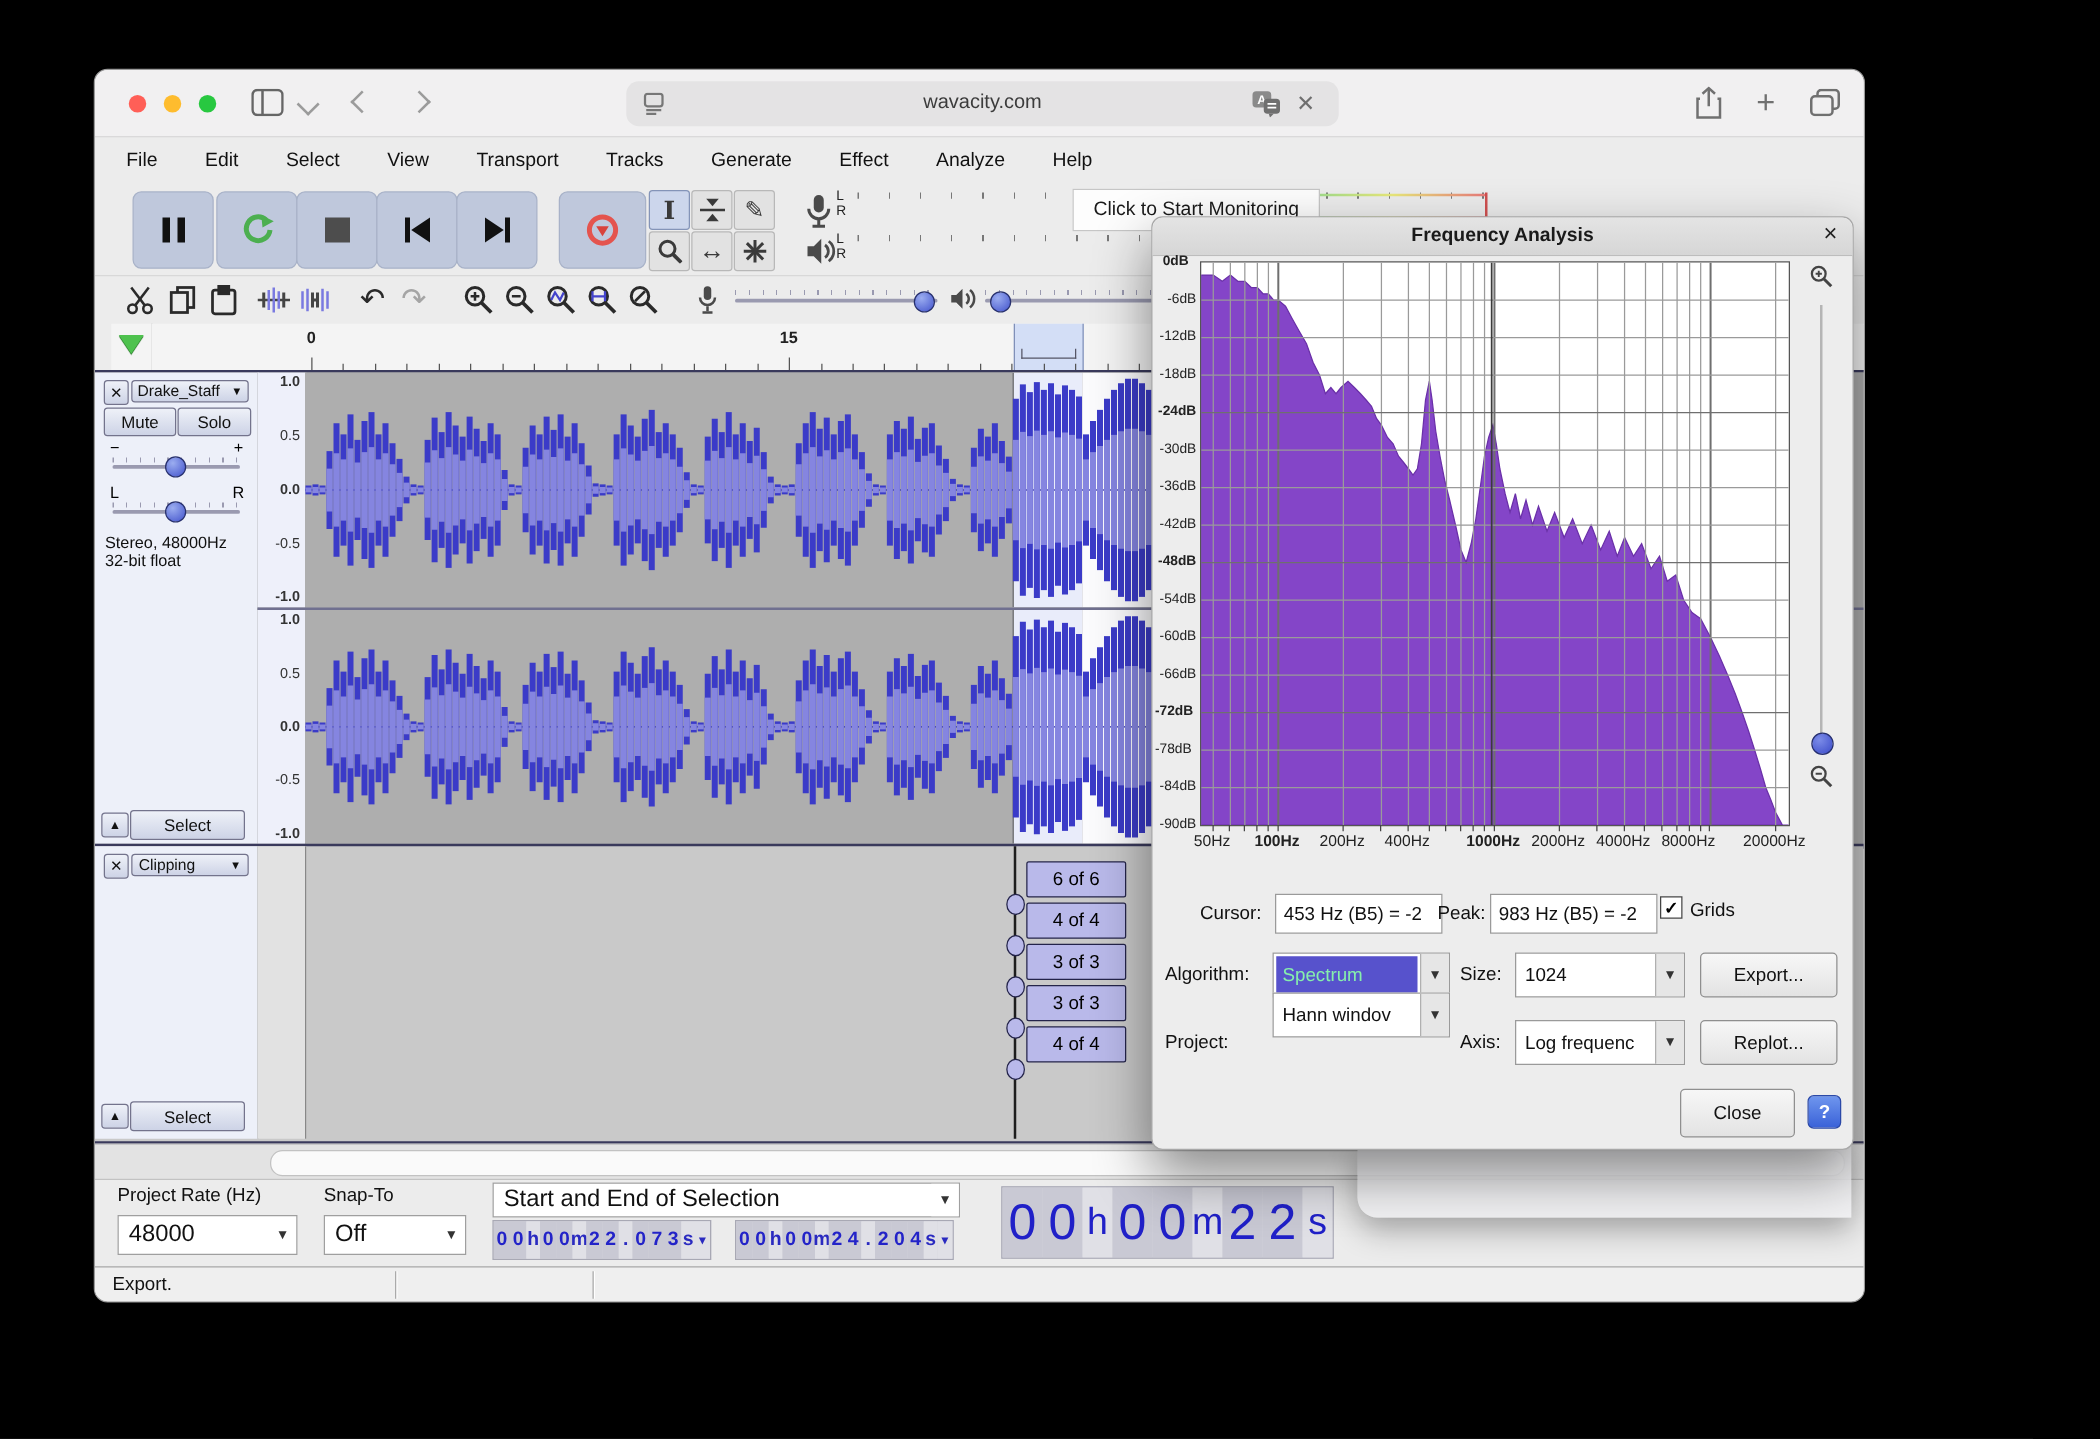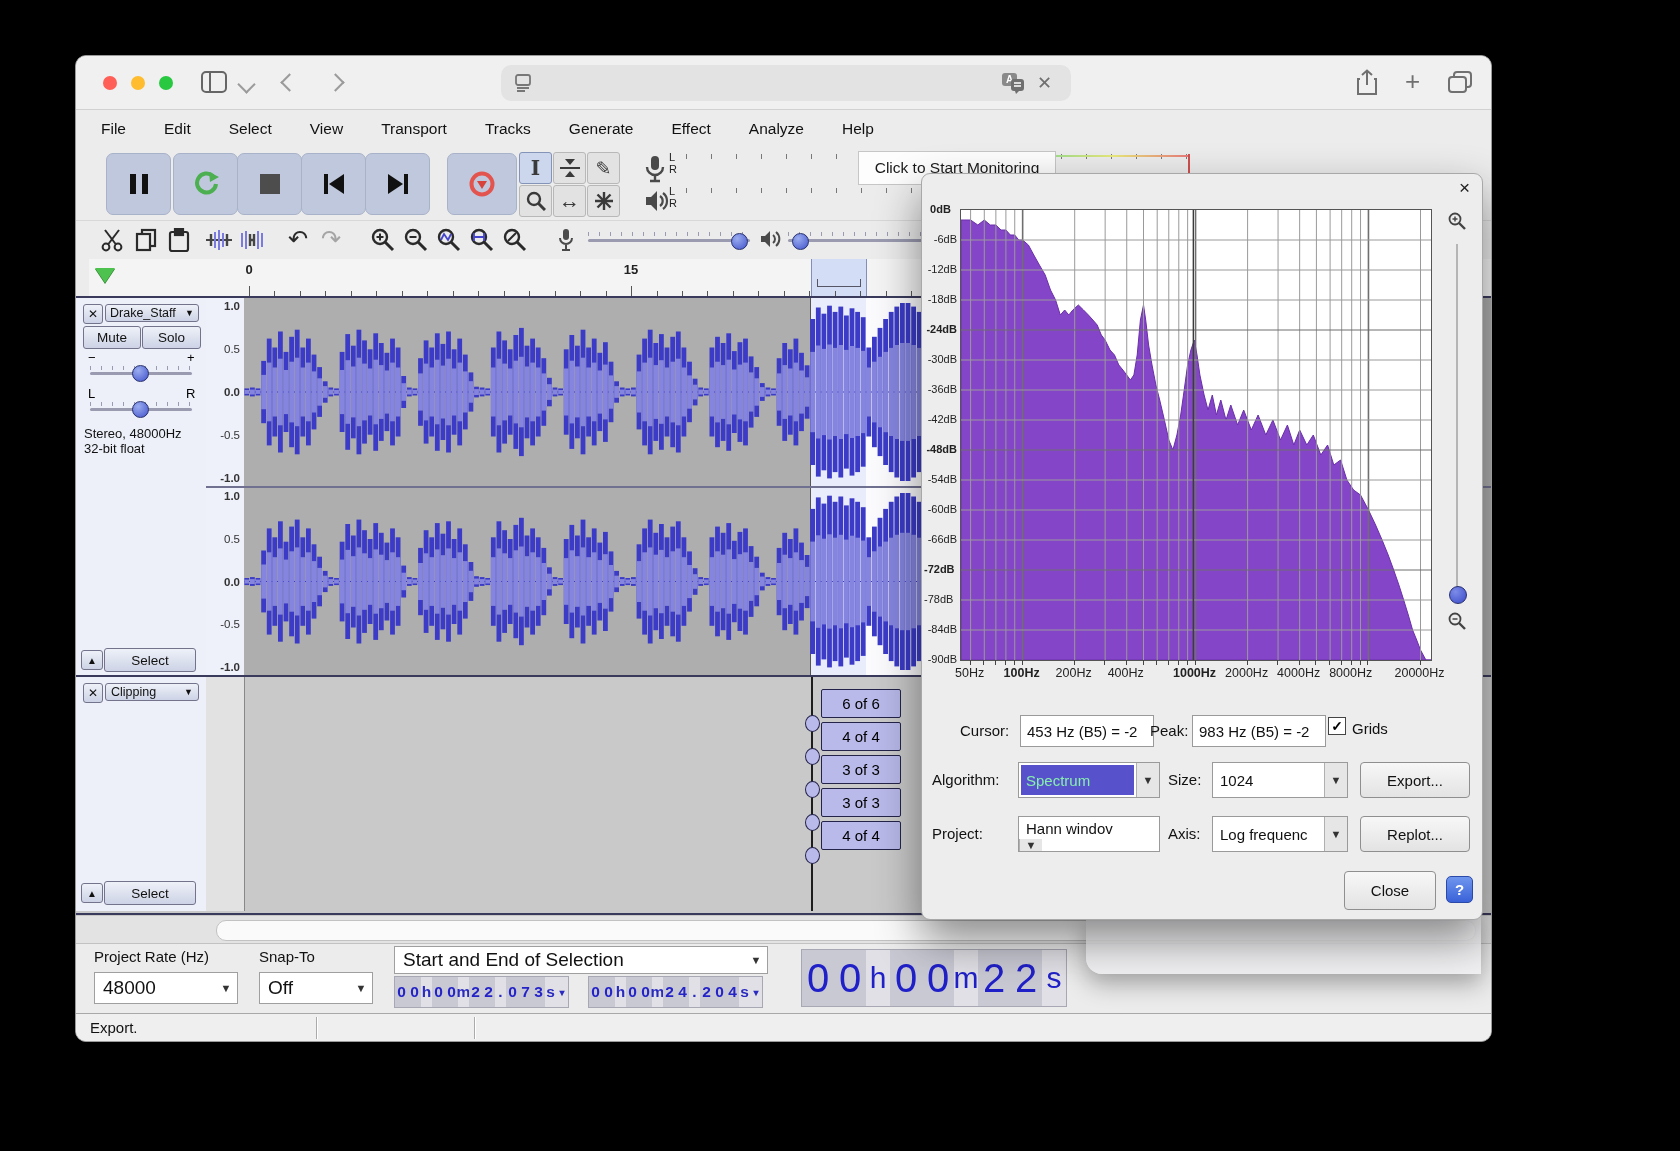--- a/index.html
+++ b/index.html
@@ -83,20 +83,21 @@
     <div class="abs" style="left:207px;top:19px;"><div class="chev" style="transform:rotate(45deg);border-color:#9b9b9b;"></div></div>
     <div class="abs" style="left:253px;top:19px;"><div class="chev" style="transform:rotate(225deg);border-color:#9b9b9b;"></div></div>
     <div id="urlbar">
       <div class="abs" style="left:13px;top:9px;">
         <svg width="18" height="18" viewBox="0 0 18 18">
             <rect x="2" y="1" width="14" height="10" rx="2" fill="none" stroke="#777" stroke-width="1.8"></rect>
             <line x1="3" y1="14" x2="15" y2="14" stroke="#777" stroke-width="1.8"></line>
             <line x1="3" y1="17" x2="11" y2="17" stroke="#777" stroke-width="1.8"></line>
           </svg>
       </div>
+      <div id="urltext">wavacity.com</div>
       <div class="abs" style="left:500px;top:7px;">
         <svg width="24" height="22" viewBox="0 0 24 22">
             <rect x="1" y="1" width="15" height="13" rx="3" fill="#8a8a8a"></rect>
             <text x="8.5" y="11" font-size="10" fill="#fff" text-anchor="middle" font-weight="bold">A</text>
             <rect x="10" y="7" width="13" height="12" rx="3" fill="#6f6f6f"></rect>
             <line x1="13" y1="11" x2="20" y2="11" stroke="#fff" stroke-width="1.4"></line>
             <line x1="13" y1="14" x2="20" y2="14" stroke="#fff" stroke-width="1.4"></line>
             <polygon points="14,19 18,19 15,22" fill="#6f6f6f"></polygon>
           </svg>
       </div>
@@ -1035,20 +1036,21 @@
 
   <div id="statusbar">
     <div class="abs" style="left:14px;top:5px;">Export.</div>
     <div class="abs" style="left:240px;top:3px;width:1px;height:22px;background:#aaa;box-shadow:1px 0 0 #fff;"></div>
     <div class="abs" style="left:398px;top:3px;width:1px;height:22px;background:#aaa;box-shadow:1px 0 0 #fff;"></div>
   </div>
 
   <div id="dlg-corner"></div>
 
   <div id="dialog">
+    <div id="dlg-title">Frequency Analysis</div>
     <div class="abs" style="right:12px;top:3px;font-size:19px;color:#222;">×</div>
 
     <div class="abs" style="left:38px;top:35px;width:470px;height:450px;background:#fff;border:1px solid #555;" id="plotbox">
       <svg id="plotsvg" width="470" height="450" viewBox="0 0 470 450">
           <polygon points="0,450 0.0,10.0 9.6,10.0 16.8,15.0 23.3,10.0 29.3,15.0 34.9,15.0 40.0,20.0 44.9,20.0 49.4,25.0 53.7,25.0 57.8,30.0 61.6,30.0 67.4,35.0 72.8,45.0 78.4,55.0 84.2,65.0 89.5,80.0 94.6,90.0 99.3,105.0 103.7,100.0 107.8,105.0 111.8,100.0 117.4,95.0 122.5,100.0 127.4,105.0 131.9,110.0 136.2,115.0 140.3,125.0 144.1,130.0 149.0,140.0 153.5,145.0 157.8,155.0 161.9,160.0 165.7,165.0 169.4,170.0 172.9,165.0 176.2,145.0 179.4,110.0 182.5,95.0 184.7,110.0 187.6,135.0 191.0,155.0 194.9,175.0 198.7,190.0 203.4,210.0 207.8,230.0 211.9,240.0 215.9,225.0 219.7,205.0 223.2,180.0 226.6,155.0 229.9,140.0 233.3,130.0 236.0,145.0 238.9,165.0 243.1,185.0 247.0,200.0 251.3,185.0 255.4,205.0 259.8,190.0 265.0,210.0 269.8,195.0 276.6,215.0 282.7,200.0 290.3,220.0 297.1,205.0 304.8,225.0 311.9,210.0 319.5,230.0 326.4,215.0 332.8,235.0 338.7,220.0 345.8,235.0 352.3,225.0 359.8,245.0 366.6,235.0 372.8,255.0 379.6,250.0 385.9,270.0 392.6,280.0 399.5,285.0 407.5,300.0 414.6,315.0 421.1,330.0 427.2,345.0 432.7,360.0 437.9,375.0 442.7,390.0 447.3,405.0 451.6,420.0 455.7,430.0 459.5,440.0 464.9,450.0 470.0,450.0 470,450" fill="#8445c8" stroke="#6a30a8" stroke-width="1"></polygon>
           <line x1="9.599154816217677" y1="0" x2="9.599154816217677" y2="450" stroke="#9a9a9a" stroke-width="1"></line>
           <line x1="23.28989010175037" y1="0" x2="23.28989010175037" y2="450" stroke="#9a9a9a" stroke-width="1"></line>
           <line x1="34.86524185231133" y1="0" x2="34.86524185231133" y2="450" stroke="#9a9a9a" stroke-width="1"></line>
           <line x1="44.892267624128834" y1="0" x2="44.892267624128834" y2="450" stroke="#9a9a9a" stroke-width="1"></line>
           <line x1="53.73673116784664" y1="0" x2="53.73673116784664" y2="450" stroke="#9a9a9a" stroke-width="1"></line>
@@ -1179,21 +1181,21 @@
         <div class="arr">▼</div>
     </div>
     <div class="dlbl" style="left:246px;top:597px;">Size:</div>
     <div class="dcombo" style="left:290px;top:588px;width:134px;">
       <div class="val">1024</div>
         <div class="arr">▼</div>
     </div>
     <div class="dbtn" style="left:438px;top:588px;width:108px;">Export...</div>
 
     <div class="dlbl" style="left:10px;top:651px;">Project:</div>
-    <div class="dcombo" style="left:96px;top:642px;width:140px;flex-direction:column;">
+    <div class="dcombo" style="left:96px;top:620px;width:140px;">
       <div class="val">Hann windov</div>
         <div class="arr">▼</div>
     </div>
     <div class="dlbl" style="left:246px;top:651px;">Axis:</div>
     <div class="dcombo" style="left:290px;top:642px;width:134px;">
       <div class="val">Log frequenc</div>
         <div class="arr">▼</div>
     </div>
     <div class="dbtn" style="left:438px;top:642px;width:108px;">Replot...</div>
 

